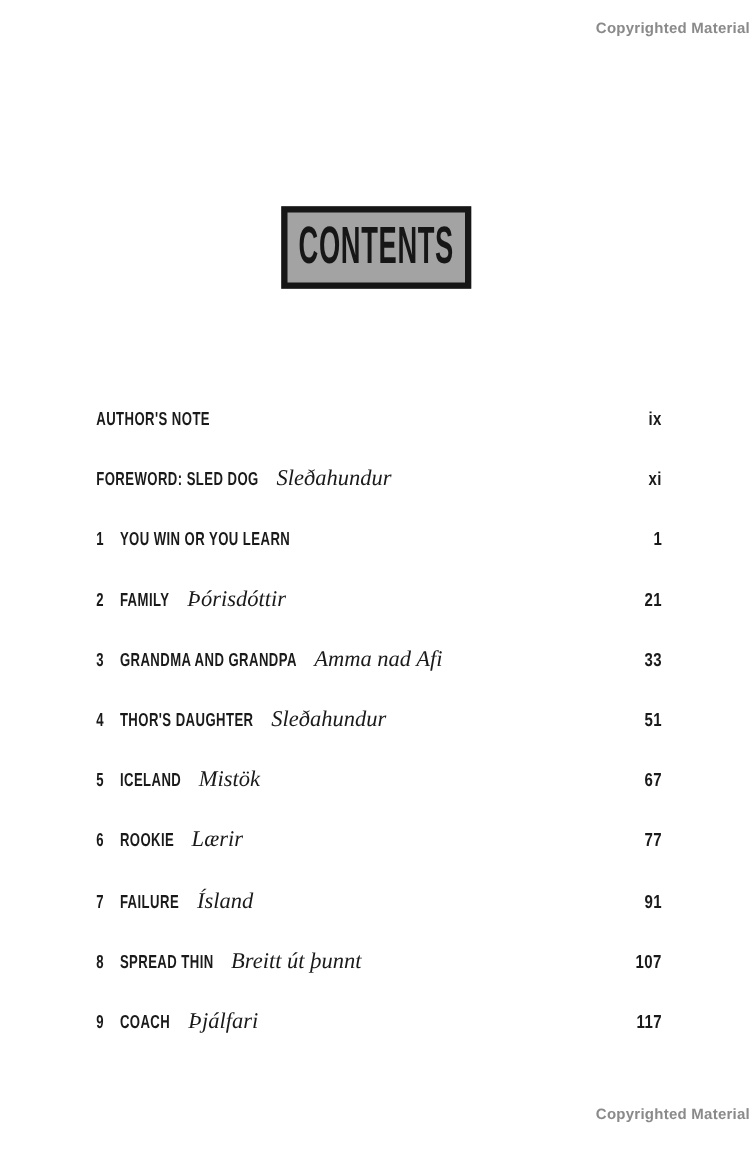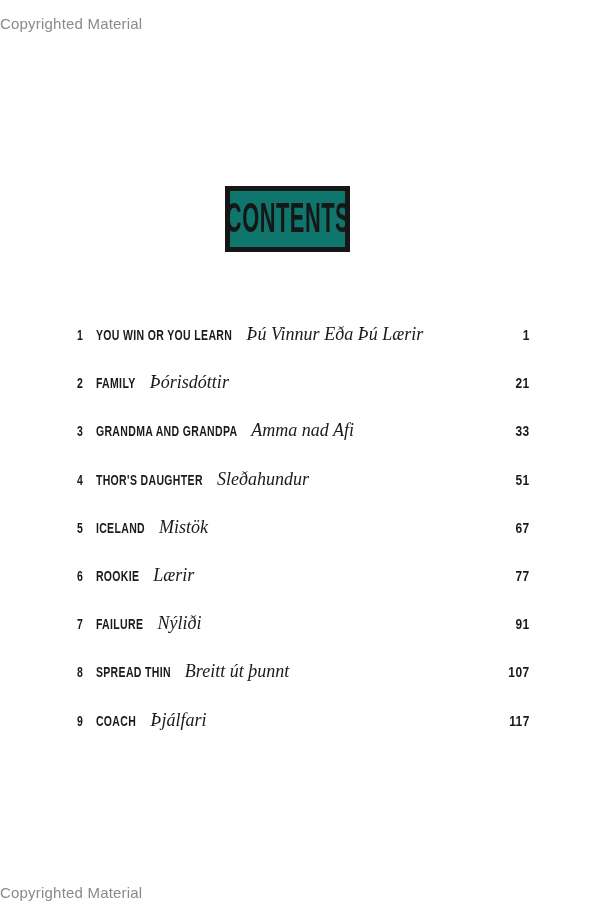--- a/index.html
+++ b/index.html
@@ -14,41 +14,41 @@
     overflow: hidden;
     font-family: "Liberation Sans", sans-serif;
     color: #1a1a1a;
   }
 
   
   .watermark {
     position: absolute;
     left: 0;
     width: 100%;
-    text-align: left;
+    text-align: right;
     font-family: "Liberation Sans", sans-serif;
-    font-weight: 400;
-    font-size: 15px;
+    font-weight: 700;
+    font-size: 12px;
     letter-spacing: 0.2px;
     color: #8a8a8a;
   }
   .watermark.top { top: 15px; }
   .watermark.bottom { top: 884px; }
 
   
   .title-box {
     position: absolute;
-    top: 186px;
+    top: 165px;
     left: 50%;
     margin-left: -75px;
-    width: 125px;
+    width: 152px;
     height: 66px;
     box-sizing: border-box;
     border: 5px solid #161616;
-    background: #0f766e;
+    background: #a3a3a3;
   }
   .title-text {
     position: absolute;
     left: 50%;
     top: 50%;
     transform: translate(-50%, -53%) scaleX(0.52);
     white-space: nowrap;
     font-family: "Liberation Sans", sans-serif;
     font-weight: 700;
     font-size: 42px;
@@ -125,28 +125,42 @@
 <body>
 
 <div class="watermark top">Copyrighted Material</div>
 
 <div class="title-box">
   <div class="title-text">CONTENTS</div>
 </div>
 
 <div class="toc">
 
-
+  <div class="row">
+    <span class="row-left">
+      <span class="label">AUTHOR'S NOTE</span>
+      <span class="strut"></span>
+    </span>
+    <span class="pg">ix</span>
+  </div>
+
+  <div class="row">
+    <span class="row-left">
+      <span class="label">FOREWORD: SLED DOG</span>
+      <span class="strut"></span>
+      <span class="sub">Sleðahundur</span>
+    </span>
+    <span class="pg">xi</span>
+  </div>
 
   <div class="row">
     <span class="row-left">
       <span class="num">1</span>
       <span class="label">YOU WIN OR YOU LEARN</span>
       <span class="strut"></span>
-      <span class="sub">Þú Vinnur Eða Þú Lærir</span>
     </span>
     <span class="pg">1</span>
   </div>
 
   <div class="row">
     <span class="row-left">
       <span class="num">2</span>
       <span class="label">FAMILY</span>
       <span class="strut"></span>
       <span class="sub">Þórisdóttir</span>
@@ -192,21 +206,21 @@
       <span class="sub">Lærir</span>
     </span>
     <span class="pg">77</span>
   </div>
 
   <div class="row">
     <span class="row-left">
       <span class="num">7</span>
       <span class="label">FAILURE</span>
       <span class="strut"></span>
-      <span class="sub">Nýliði</span>
+      <span class="sub">Ísland</span>
     </span>
     <span class="pg">91</span>
   </div>
 
   <div class="row">
     <span class="row-left">
       <span class="num">8</span>
       <span class="label">SPREAD THIN</span>
       <span class="strut"></span>
       <span class="sub">Breitt út þunnt</span>

